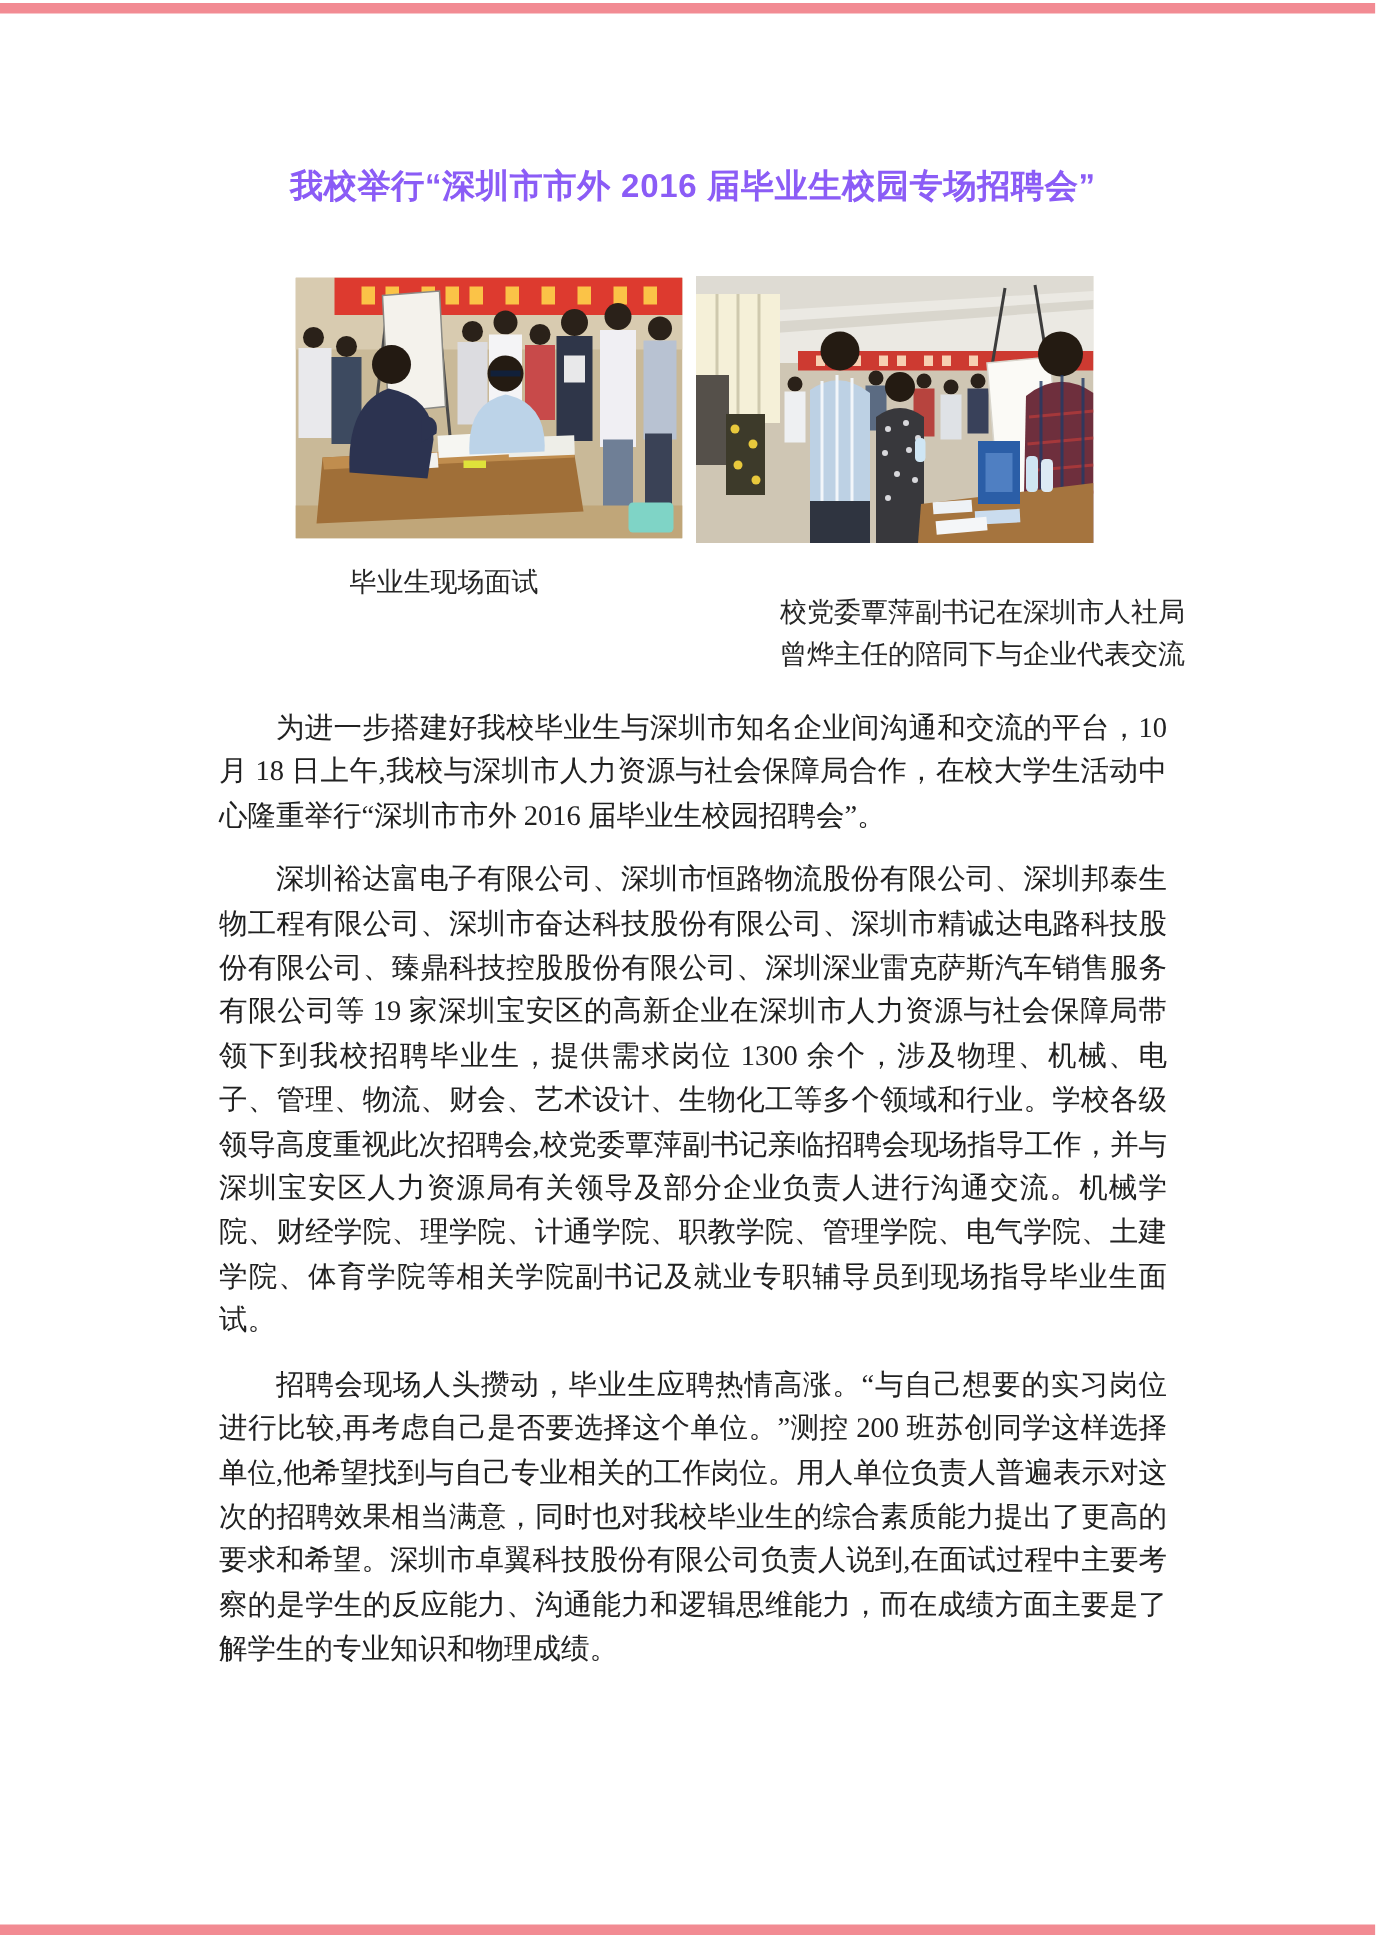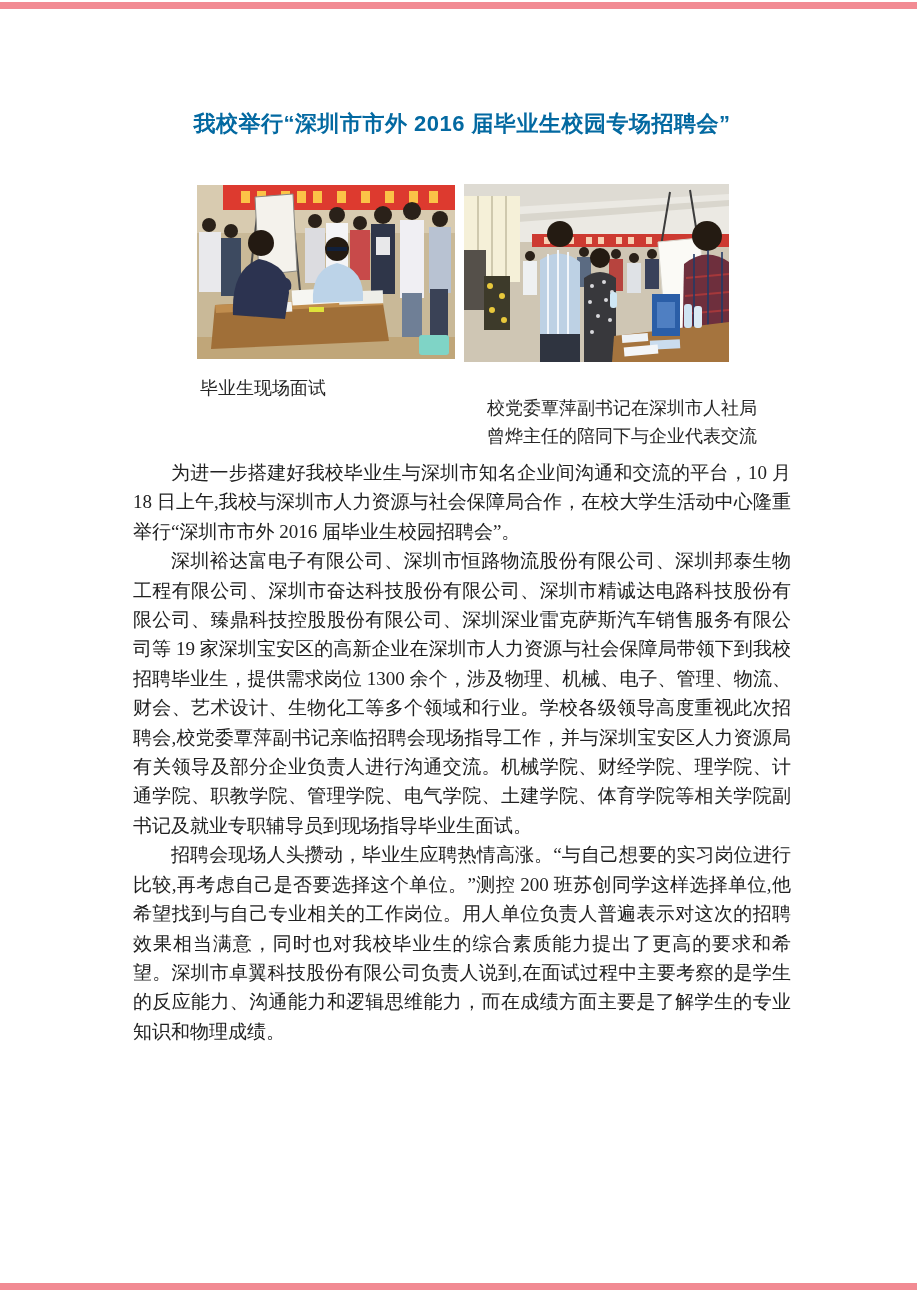--- a/index.html
+++ b/index.html
@@ -25,48 +25,49 @@
     position: absolute;
     left: 133px;
     top: 110px;
     width: 658px;
     margin: 0;
     text-align: center;
     font-family: "Liberation Sans", "DejaVu Sans", sans-serif;
     font-weight: bold;
     font-size: 22px;
     line-height: 28px;
-    color: #0369a1;
+    color: #8b5cf6;
     letter-spacing: 0.5px;
   }
 
   figure { margin: 0; padding: 0; position: absolute; }
   .photo-left  { left: 197px; top: 185px; width: 258px; height: 174px; }
   .photo-right { left: 464px; top: 184px; width: 265px; height: 178px; }
   .photo-frame { display: block; width: 100%; height: 100%; }
 
   .caption {
     position: absolute;
     font-size: 18px;
     line-height: 28px;
     color: #262626;
     white-space: nowrap;
+    margin-left: 33px;
   }
   .caption-left  { left: 200px; top: 374px; }
   .caption-right { left: 487px; top: 394px; white-space: normal; width: 300px; }
 
   .article {
     position: absolute;
     left: 133px;
     top: 458px;
     width: 658px;
     color: #212121;
   }
   .article p {
-    margin: 0;
+    margin: 13px;
     font-size: 19px;
     line-height: 29.4px;
     text-align: justify;
     text-indent: 2em;
   }
 </style>
 </head>
 <body>
 
 <div class="page">

